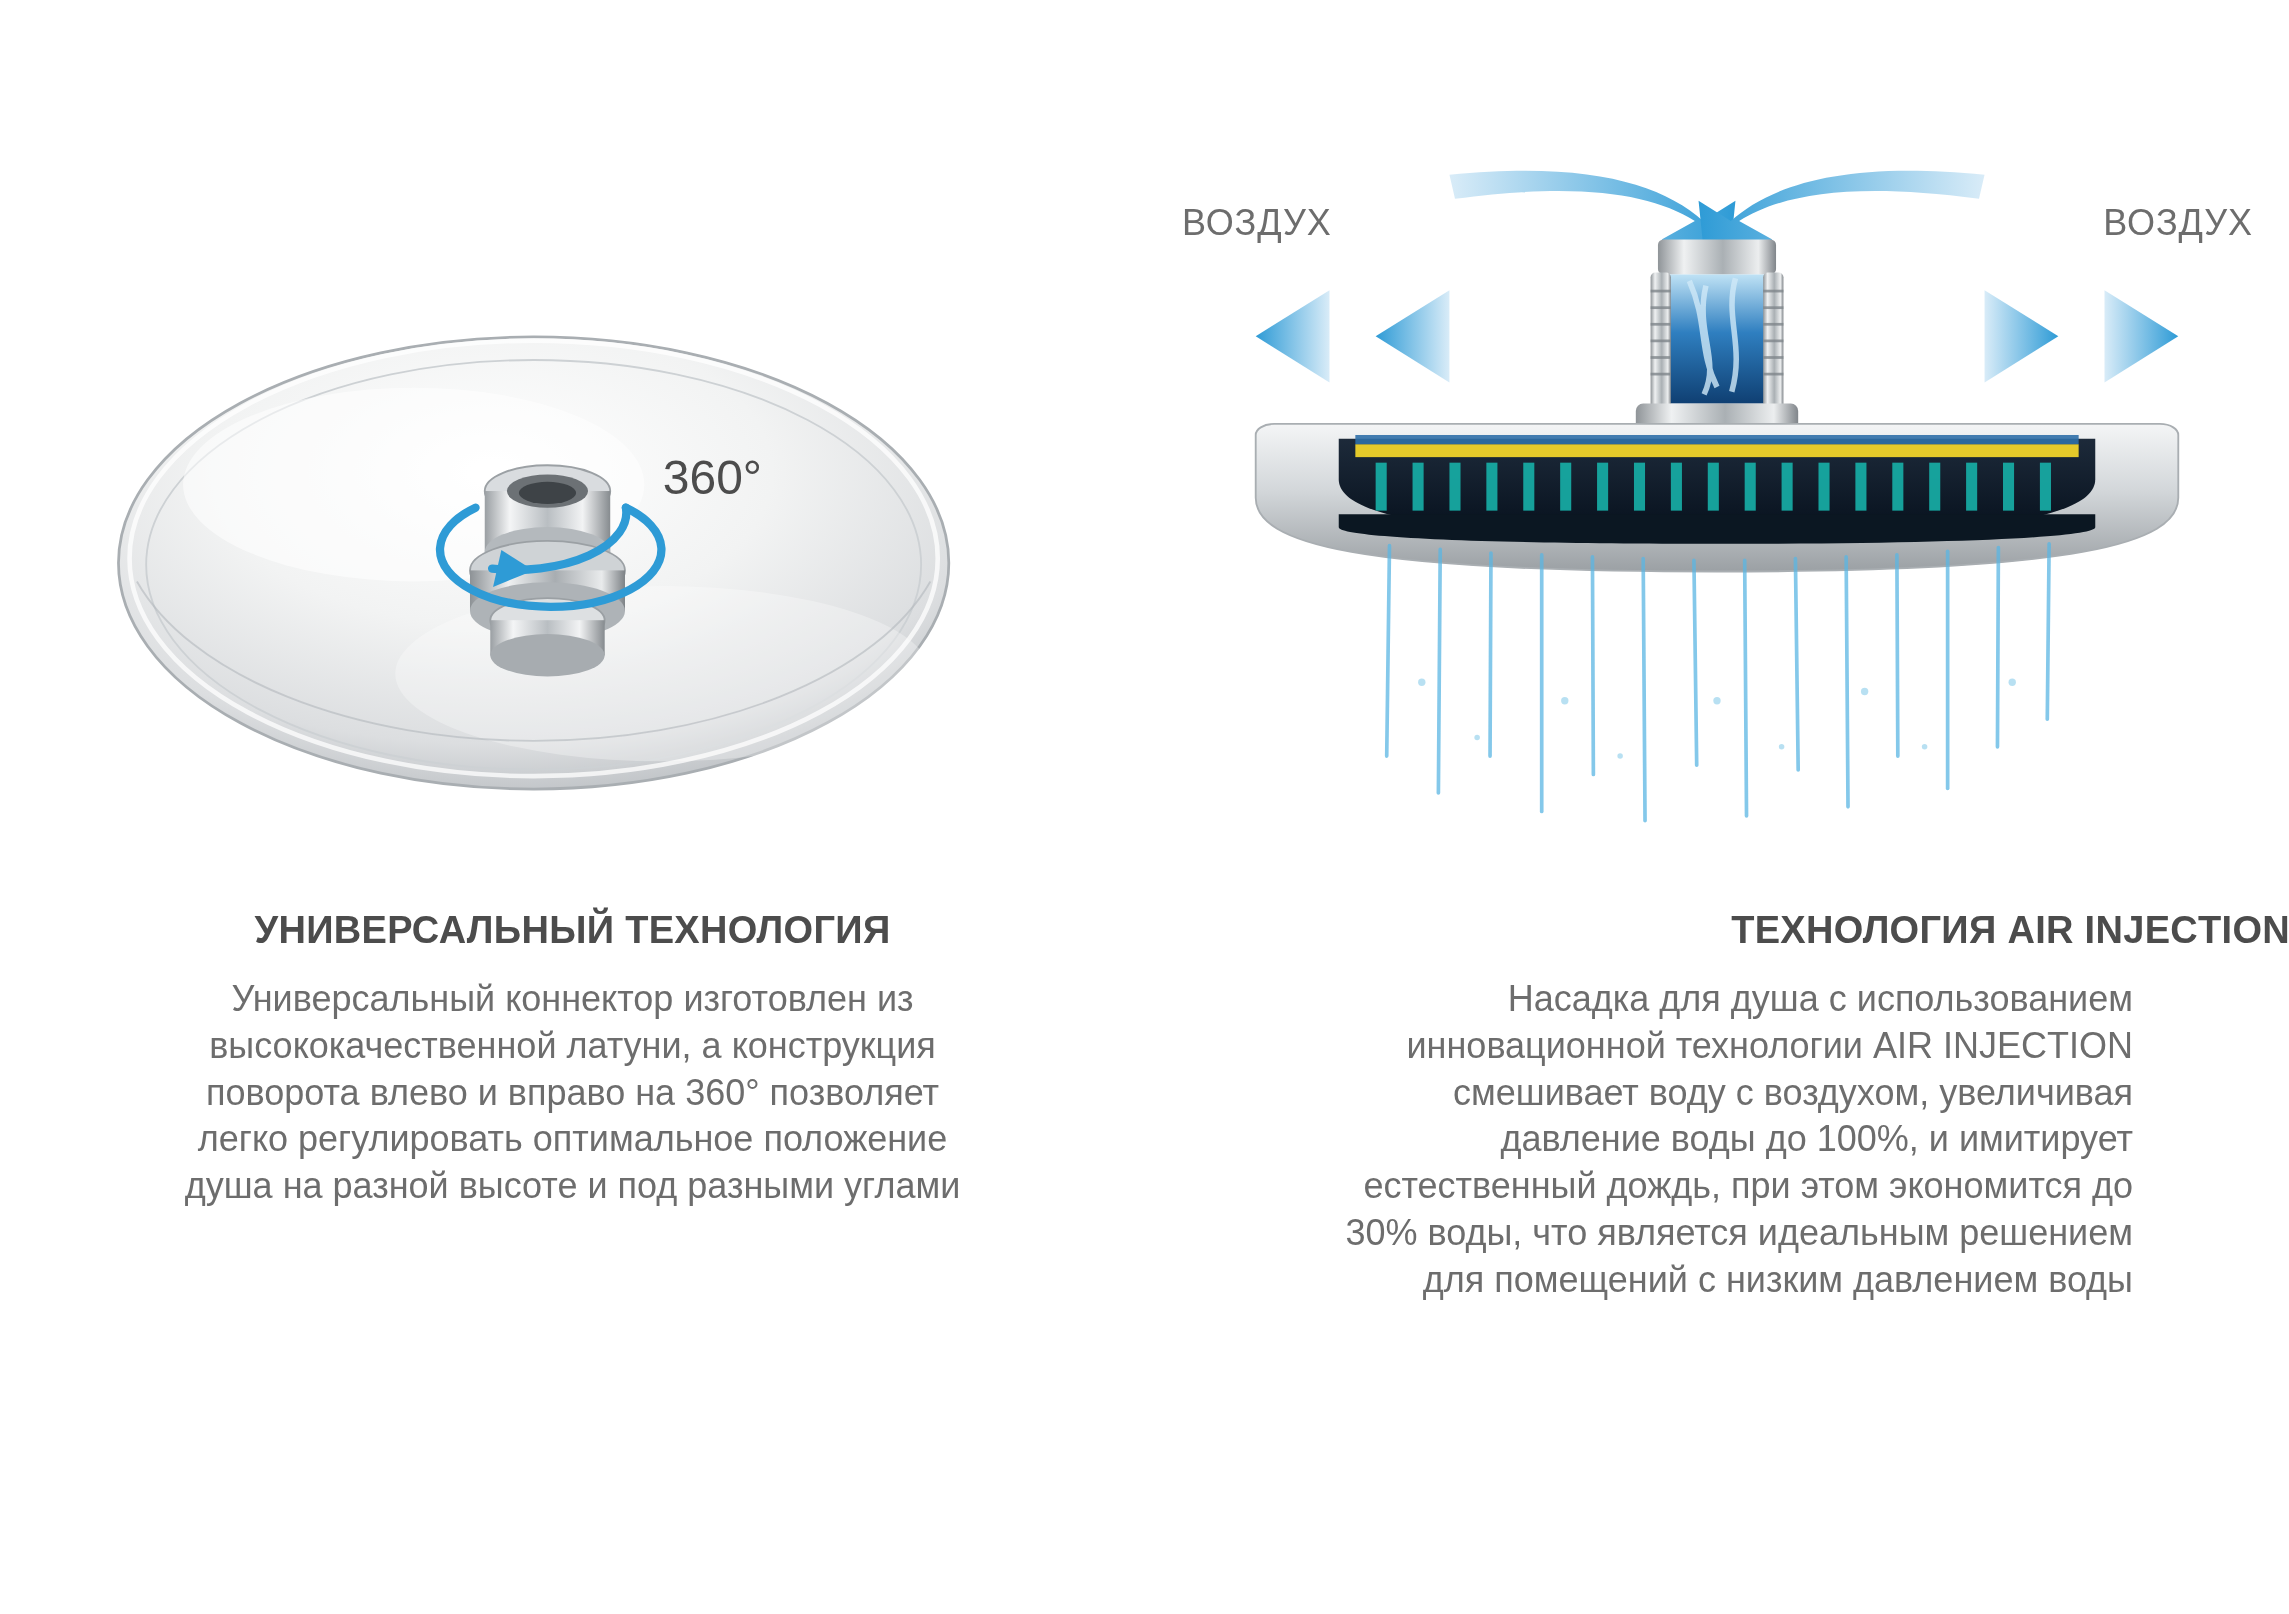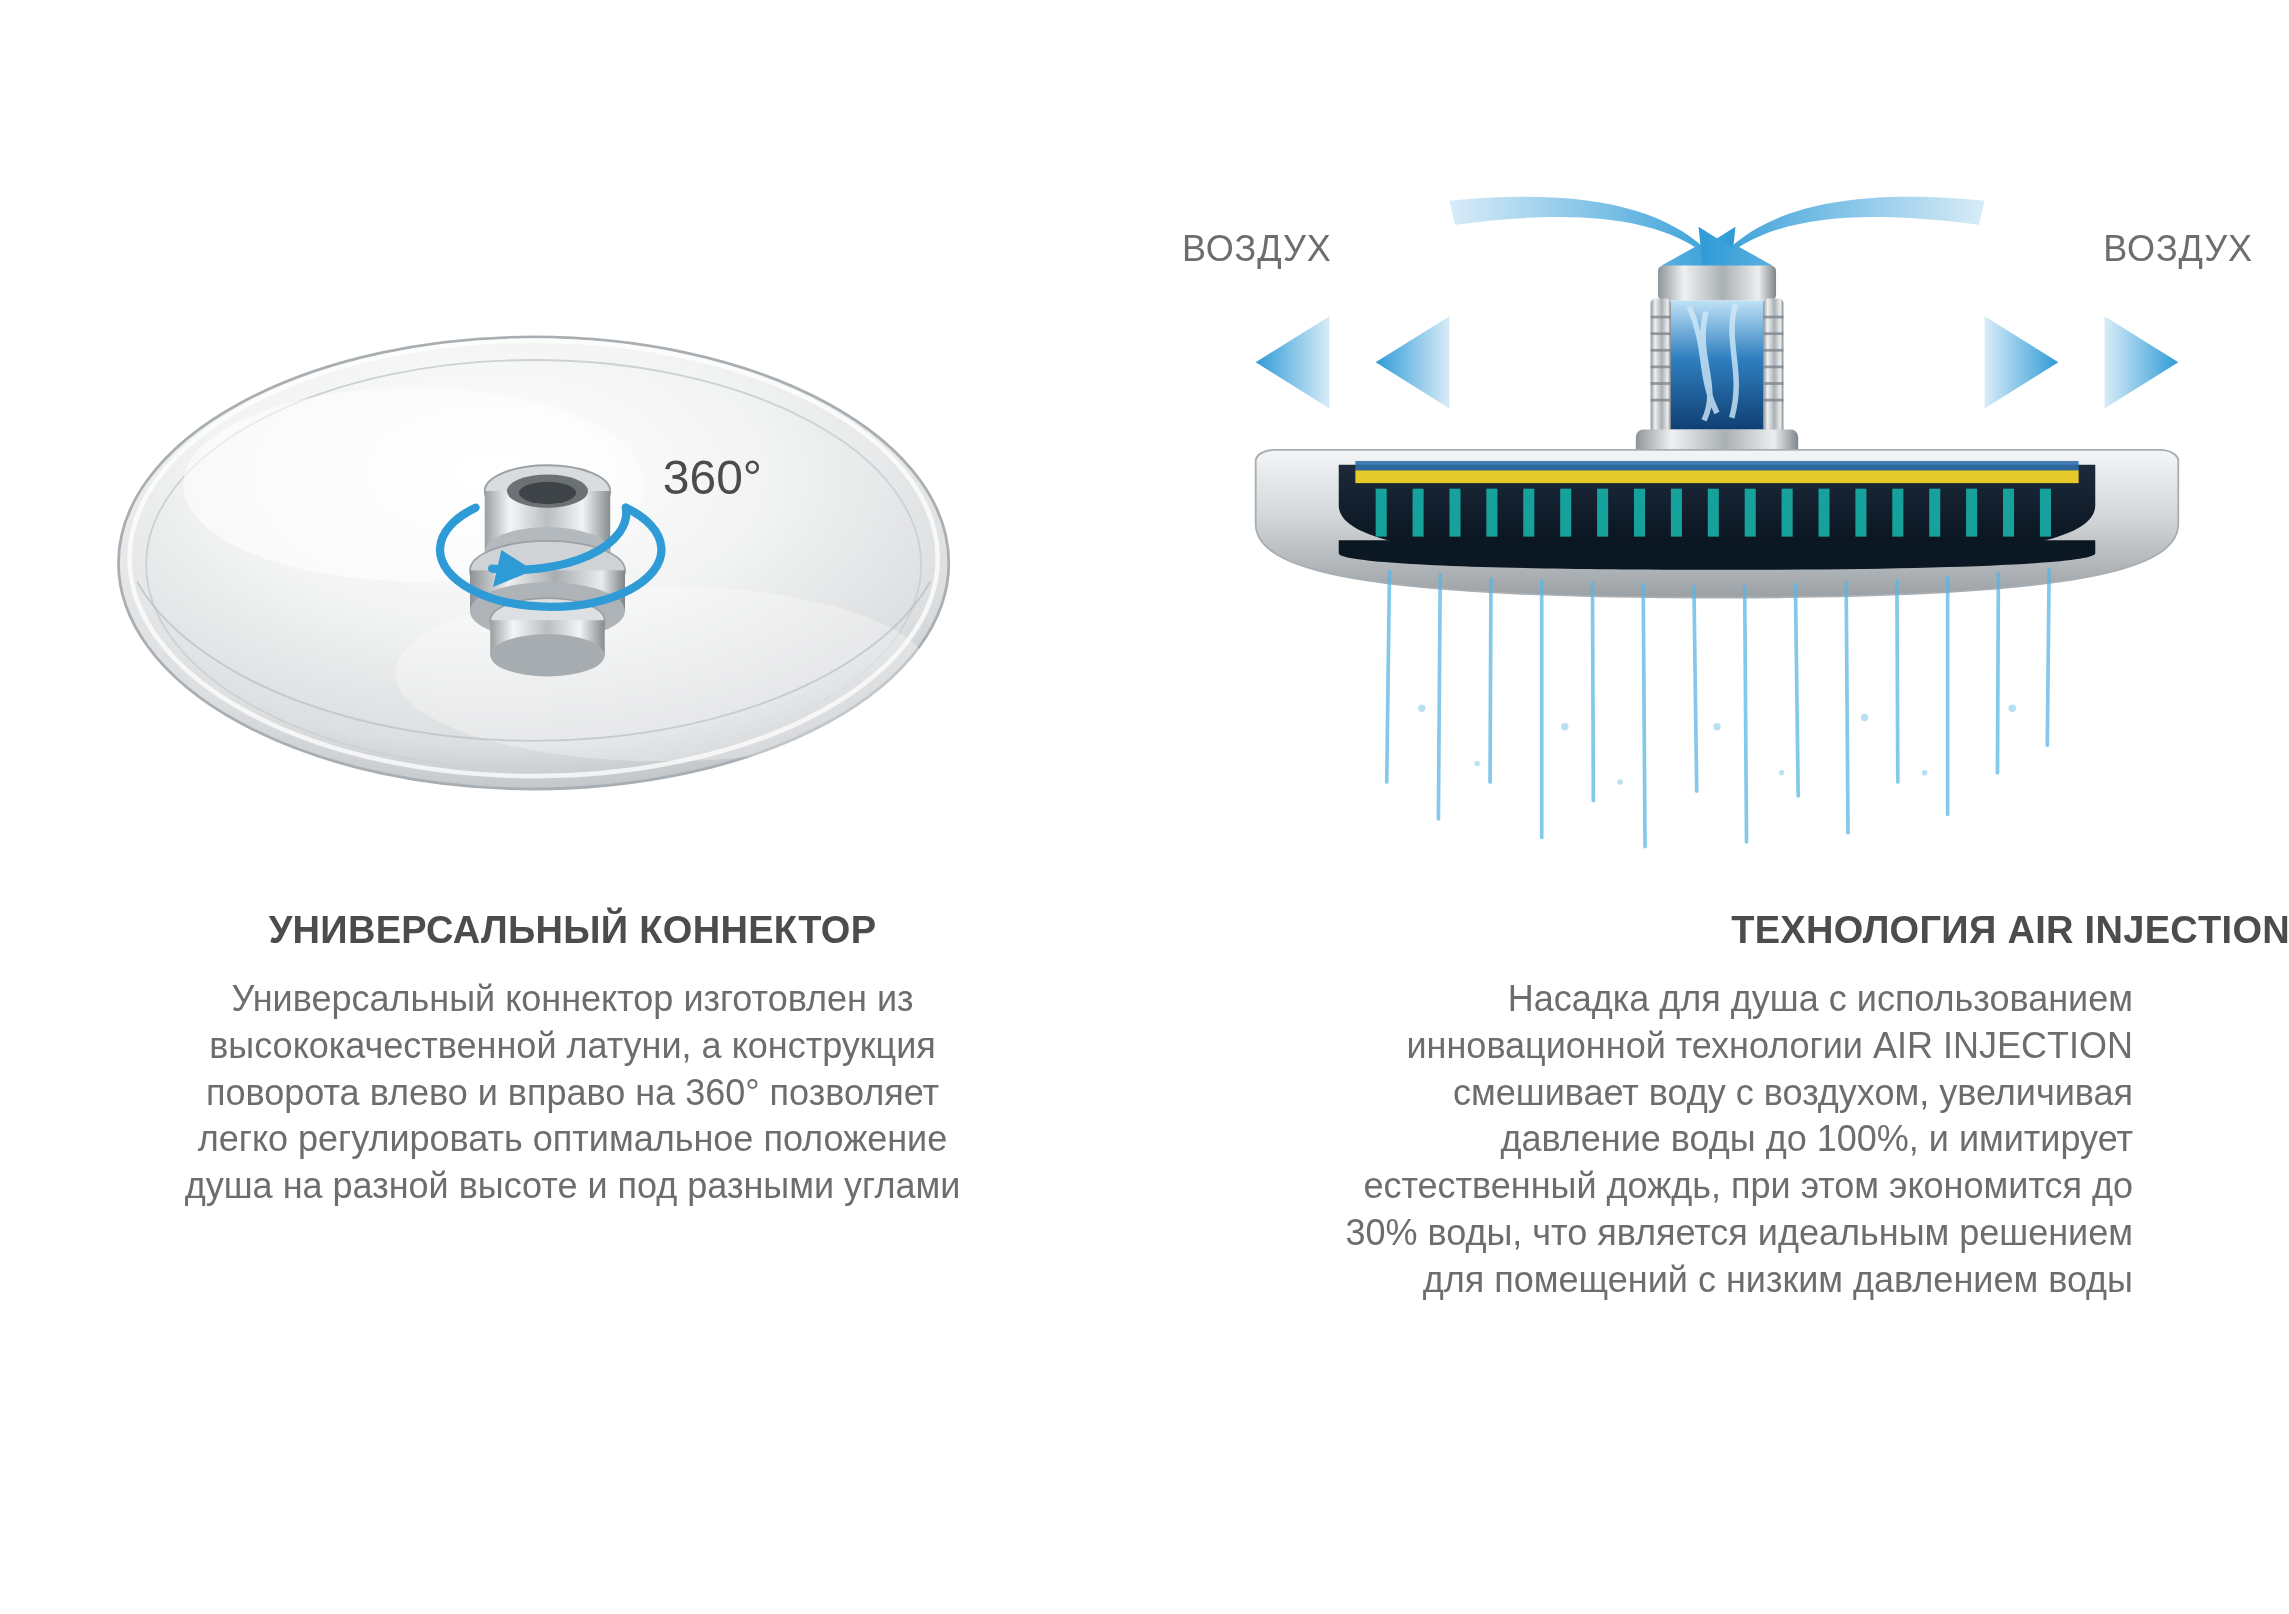--- a/index.html
+++ b/index.html
@@ -59,21 +59,21 @@
     line-height: 1.30;
     color: #6d6d6d;
     width: 812px;
     margin: 15px auto;
   }
 
   
   .right-visual {
     position: absolute;
     left: 0;
-    top: 136px;
+    top: 110px;
     width: 100%;
     height: 757px;
   }
   .right-caption {
     position: absolute;
     left: 0;
     top: 909px;
     width: 100%;
     text-align: right;
   }
@@ -167,21 +167,21 @@
 
           <path d="M497 250 A120 62 0 1 0 660 250" fill="none" stroke="#2e9bd6" stroke-width="9" stroke-linecap="round"></path>
           <path d="M660 250 A120 62 0 0 1 515 316" fill="none" stroke="#2e9bd6" stroke-width="9" stroke-linecap="round"></path>
           <polygon points="525,296 560,318 516,336" fill="#2e9bd6"></polygon>
 
           <text x="700" y="235" font-family="Liberation Sans, sans-serif" font-size="52" fill="#4c4c4c">360°</text>
         </svg>
       </div>
 
       <div class="left-caption">
-        <div class="title">УНИВЕРСАЛЬНЫЙ КОННЕКТОР</div>
+        <div class="title">УНИВЕРСАЛЬНЫЙ ТЕХНОЛОГИЯ</div>
         <div class="body">Универсальный коннектор изготовлен из высококачественной латуни, а конструкция поворота влево и вправо на 360° позволяет легко регулировать оптимальное положение душа на разной высоте и под разными углами</div>
       </div>
     </div>
 
     <div class="panel">
 
       <div class="right-visual">
 
         <div class="air-label left">ВОЗДУХ</div>
         <div class="air-label right">ВОЗДУХ</div>

